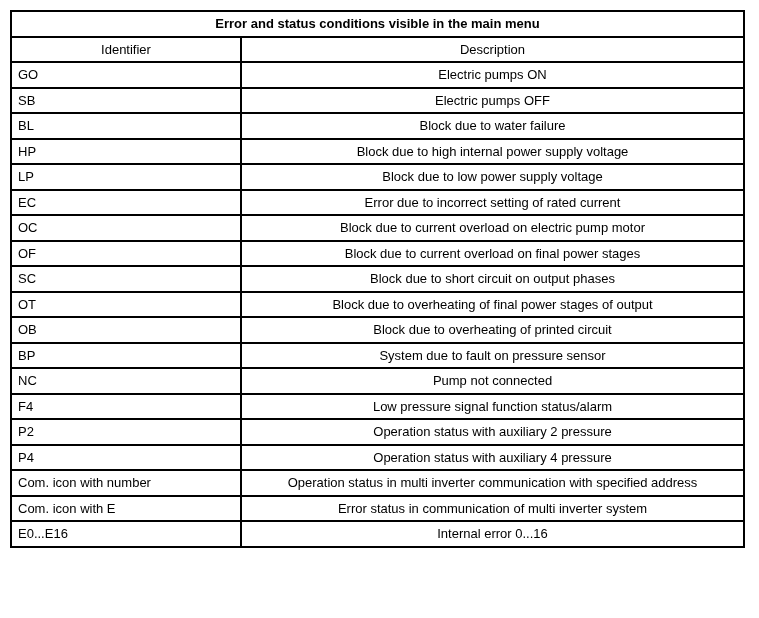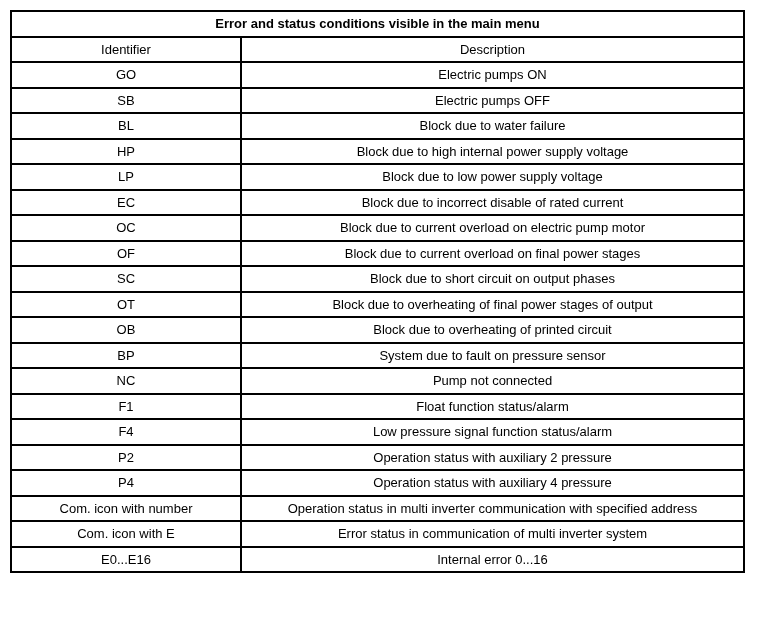--- a/index.html
+++ b/index.html
@@ -24,21 +24,20 @@
     .title-row th {
       text-align: center;
       font-weight: bold;
     }
     .header-row th {
       text-align: center;
       font-weight: normal;
     }
     .col-identifier {
       width: 230px;
-      text-align: center;
     }
     .col-description {
       text-align: center;
     }
   </style>
 </head>
 <body>
 
 <table>
   <colgroup>
@@ -70,21 +69,21 @@
       <tr>
         <td class="col-identifier">HP</td>
         <td class="col-description">Block due to high internal power supply voltage</td>
       </tr>
       <tr>
         <td class="col-identifier">LP</td>
         <td class="col-description">Block due to low power supply voltage</td>
       </tr>
       <tr>
         <td class="col-identifier">EC</td>
-        <td class="col-description">Block due to incorrect disable of rated current</td>
+        <td class="col-description">Error due to incorrect setting of rated current</td>
       </tr>
       <tr>
         <td class="col-identifier">OC</td>
         <td class="col-description">Block due to current overload on electric pump motor</td>
       </tr>
       <tr>
         <td class="col-identifier">OF</td>
         <td class="col-description">Block due to current overload on final power stages</td>
       </tr>
       <tr>
@@ -101,24 +100,20 @@
       </tr>
       <tr>
         <td class="col-identifier">BP</td>
         <td class="col-description">System due to fault on pressure sensor</td>
       </tr>
       <tr>
         <td class="col-identifier">NC</td>
         <td class="col-description">Pump not connected</td>
       </tr>
       <tr>
-        <td class="col-identifier">F1</td>
-        <td class="col-description">Float function status/alarm</td>
-      </tr>
-      <tr>
         <td class="col-identifier">F4</td>
         <td class="col-description">Low pressure signal function status/alarm</td>
       </tr>
       <tr>
         <td class="col-identifier">P2</td>
         <td class="col-description">Operation status with auxiliary 2 pressure</td>
       </tr>
       <tr>
         <td class="col-identifier">P4</td>
         <td class="col-description">Operation status with auxiliary 4 pressure</td>

